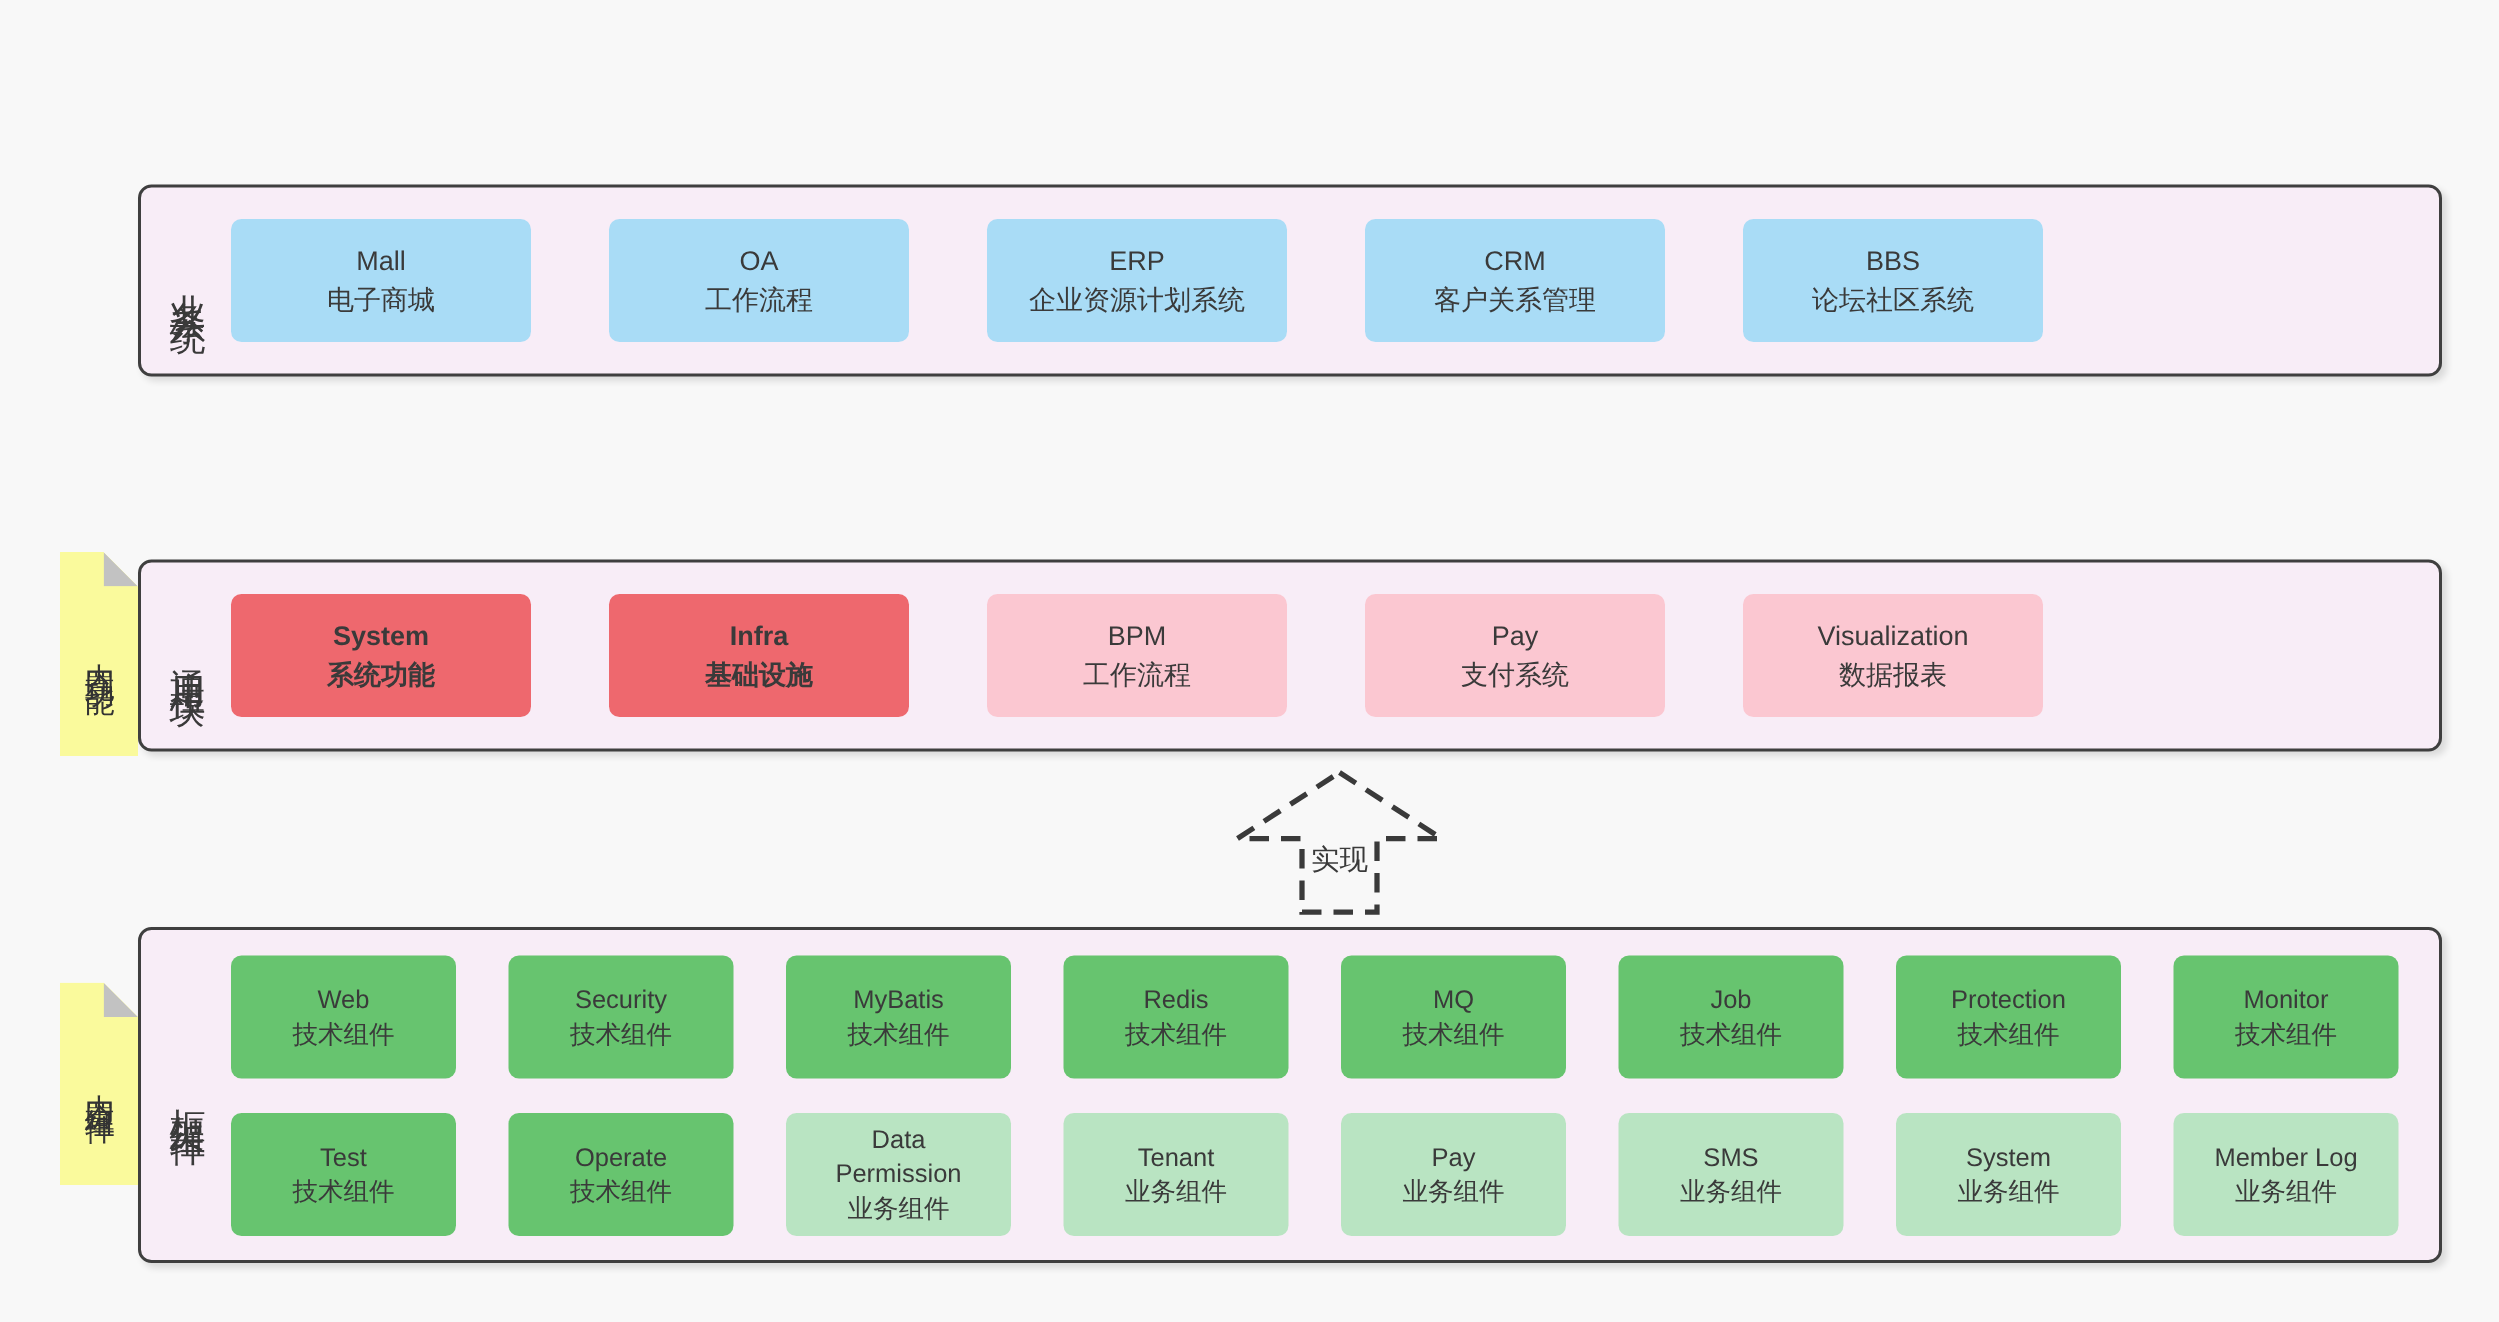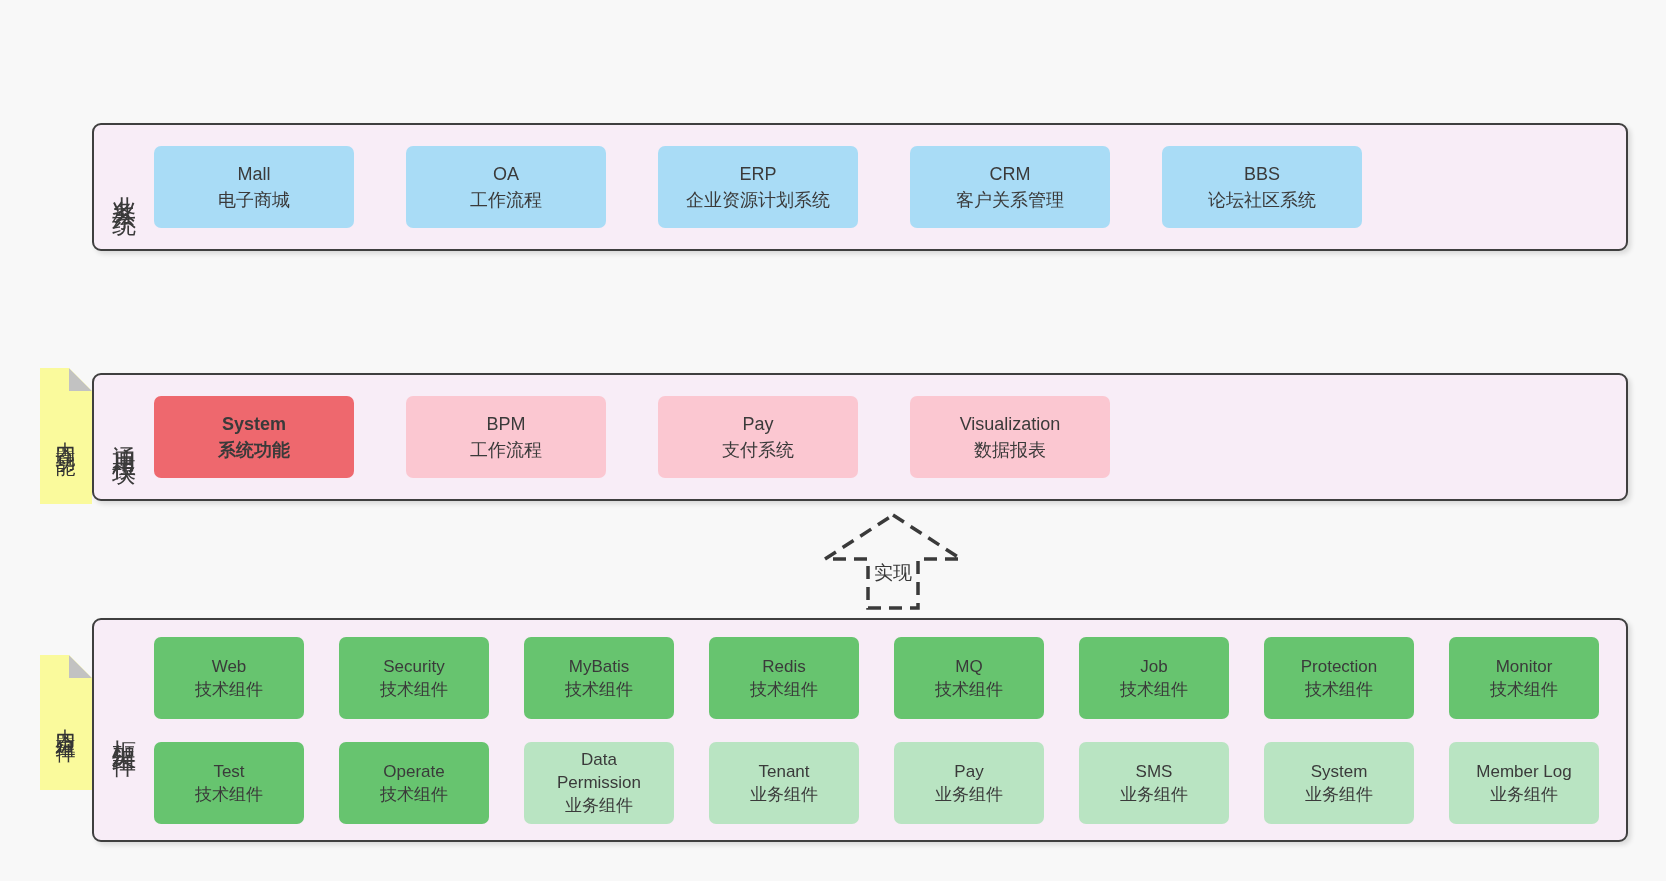--- a/index.html
+++ b/index.html
@@ -111,20 +111,24 @@
 
 
   <div class="band" id="band-modules">
     <div class="band-label">通用模块</div>
     <div class="band-rows">
       <div class="box-row lg-gap">
         <div class="box lg red">
           <span class="box-name">System</span>
           <span class="box-desc">系统功能</span>
         </div>
+        <div class="box lg red">
+          <span class="box-name">Infra</span>
+          <span class="box-desc">基础设施</span>
+        </div>
         <div class="box lg pink">
           <span class="box-name">BPM</span>
           <span class="box-desc">工作流程</span>
         </div>
         <div class="box lg pink">
           <span class="box-name">Pay</span>
           <span class="box-desc">支付系统</span>
         </div>
         <div class="box lg pink">
           <span class="box-name">Visualization</span>

